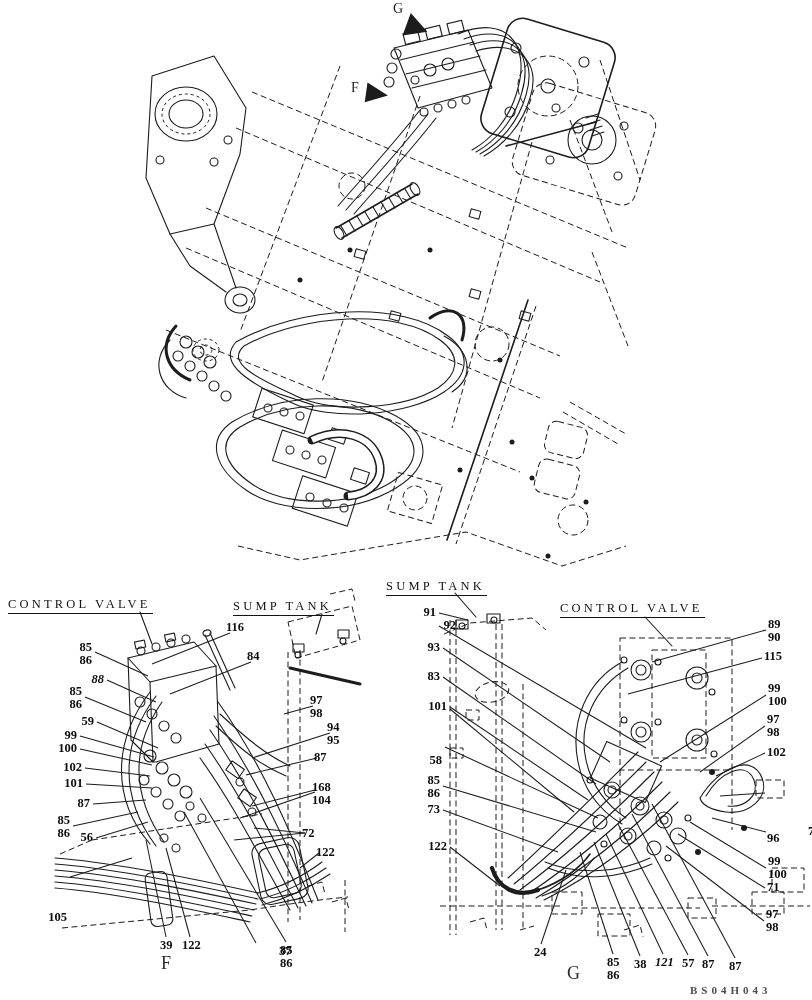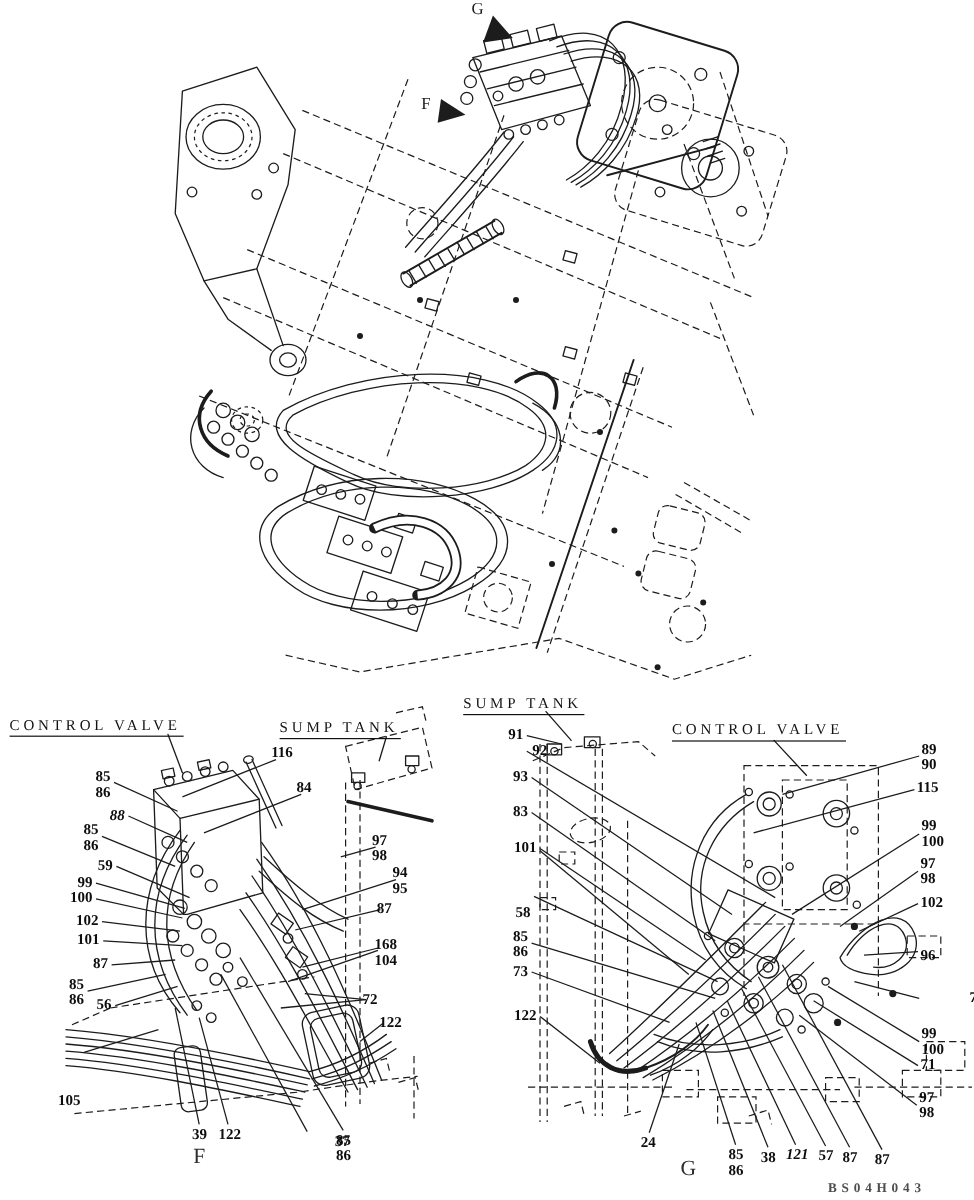--- a/index.html
+++ b/index.html
@@ -541,21 +541,21 @@
         <div>99</div>
         <div>100</div>
       </div>
       <div class="callout" style="left: 767px; top: 713px;">
         <div>97</div>
         <div>98</div>
       </div>
       <div class="callout" style="left: 767px; top: 746px;">
         <div>102</div>
       </div>
-      <div class="callout" style="left: 767px; top: 790px; text-align: right;">
+      <div class="callout" style="left: 767px; top: 832px; text-align: right;">
         <div>96</div>
       </div>
       <div class="callout" style="left: 768px; top: 825px; margin-left: 40px;">
         <div>70</div>
       </div>
       <div class="callout" style="left: 768px; top: 855px;">
         <div>99</div>
         <div>100</div>
       </div>
       <div class="callout" style="left: 767px; top: 881px;">

